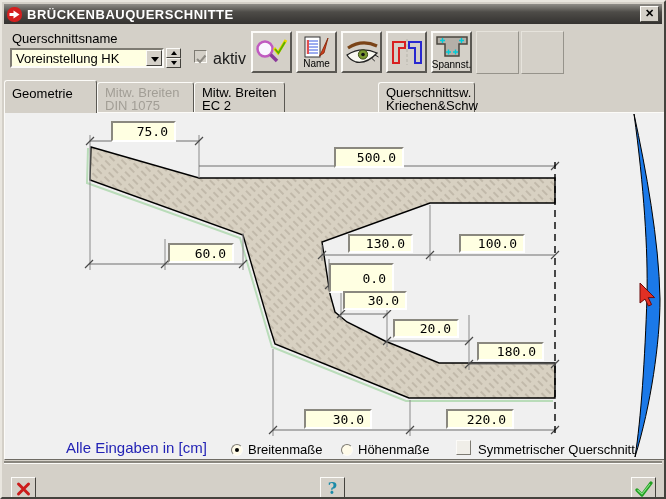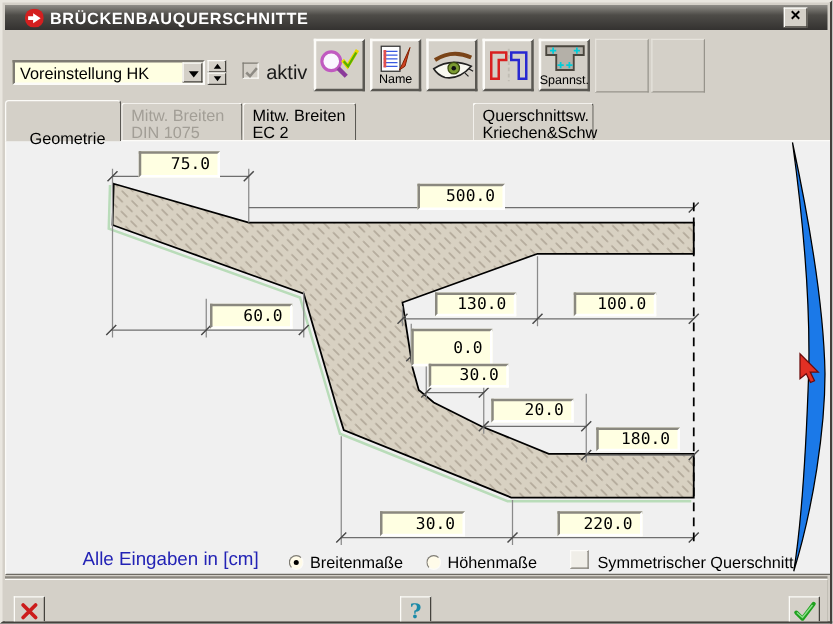--- a/index.html
+++ b/index.html
@@ -5,21 +5,21 @@
   html,body{margin:0;padding:0;background:#fff;}
   *{box-sizing:border-box;}
   .win{
     position:relative;width:666px;height:499px;background:#d4d0c8;
     border:2px solid;border-color:#e9e6df #44423d #44423d #e9e6df;
     font-family:"Liberation Sans",sans-serif;color:#000;overflow:hidden;
   }
   
   .titlebar{position:absolute;left:2px;top:2px;right:2px;height:20px;
     background:linear-gradient(180deg,#8f8d88 0%,#4e4c48 40%,#343230 100%);
-    display:flex;align-items:center;padding:0 16px;}
+    display:flex;align-items:center;padding:0 3px;}
   .title-icon{width:15px;height:15px;margin-right:5px;flex:0 0 auto;}
   .title-text{color:#fff;font-size:13px;font-weight:bold;letter-spacing:.5px;flex:1;
     white-space:nowrap;overflow:hidden;}
   .close-btn{width:19px;height:16px;background:#d4d0c8;border:1px solid;
     border-color:#fcfbf8 #44423d #44423d #fcfbf8;font-size:11px;font-weight:bold;
     line-height:13px;text-align:center;cursor:default;}
   
   .hdr-label{position:absolute;left:10px;top:29px;font-size:13px;}
   .combo{position:absolute;left:8px;top:46px;width:154px;height:20px;background:#ffffe2;
     border:2px solid;border-color:#7e7b73 #fcfbf8 #fcfbf8 #7e7b73;font-size:13px;}
@@ -42,21 +42,21 @@
   .tbtn{position:absolute;top:29px;width:41px;height:42px;background:#d4d0c8;
     border:2px solid;border-color:#fcfbf8 #5a5853 #5a5853 #fcfbf8;
     display:flex;flex-direction:column;align-items:center;justify-content:center;padding:1px;}
   .tbtn .lbl{font-size:10px;line-height:10px;margin-top:1px;}
   .tslot{position:absolute;top:29px;width:43px;height:43px;border:1px solid;
     border-color:#e6e3dc #96938b #96938b #e6e3dc;}
   
   .tab{position:absolute;top:80px;height:30px;background:#d4d0c8;
     border:1px solid;border-color:#fcfbf8 #5a5853 #d4d0c8 #fcfbf8;border-bottom:none;
     border-radius:3px 3px 0 0;font-size:13px;line-height:13px;padding:3px 0 0 7px;z-index:2;}
-  .tab.active{top:78px;height:33px;z-index:4;padding-top:23px;text-align:center;}
+  .tab.active{top:78px;height:33px;z-index:4;padding-top:6px;}
   .tab.disabled{color:#a29e96;}
   .tab span{display:block;}
   
   .panel{position:absolute;left:2px;top:110px;width:662px;height:348px;background:#f0f0f0;
     border:1px solid;border-color:#fcfbf8 #6e6b64 #6e6b64 #fcfbf8;z-index:1;}
   .panel svg{position:absolute;left:0;top:0;}
   .dim{position:absolute;z-index:5;background:#ffffe2;border:2px solid;
     border-color:#8a887f #ffffff #ffffff #8a887f;
     font-family:"DejaVu Sans Mono",monospace;font-size:13px;text-align:right;
     padding:0 6px 0 0;color:#000;outline:none;}
@@ -83,20 +83,21 @@
   <div class="titlebar">
     <svg class="title-icon" viewBox="0 0 15 15">
       <rect width="15" height="15" rx="7" fill="#d41f1f"></rect>
       <rect x="2.5" y="6" width="5.5" height="3" fill="#fff"></rect>
       <polygon points="6.5,3.5 12.5,7.5 6.5,11.5" fill="#fff"></polygon>
     </svg>
     <div class="title-text">BRÜCKENBAUQUERSCHNITTE</div>
     <div class="close-btn"><span>✕</span></div>
   </div>
 
+  <div class="hdr-label">Querschnittsname</div>
 
   <div class="combo">
     <span class="combo-text">Voreinstellung HK</span>
     <div class="combo-btn">
       <span class="tri-down"></span>
     </div>
   </div>
   <div class="spin">
     <div class="spin-b">
         <div class="tri-up-s"></div>

